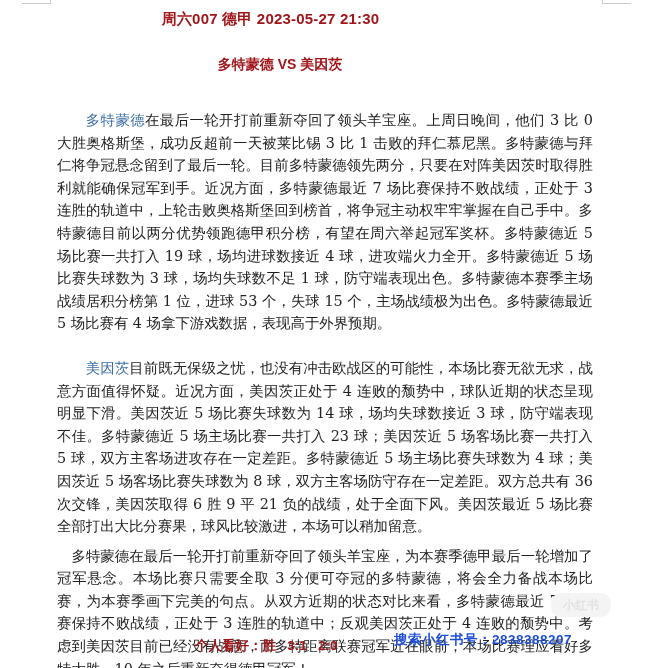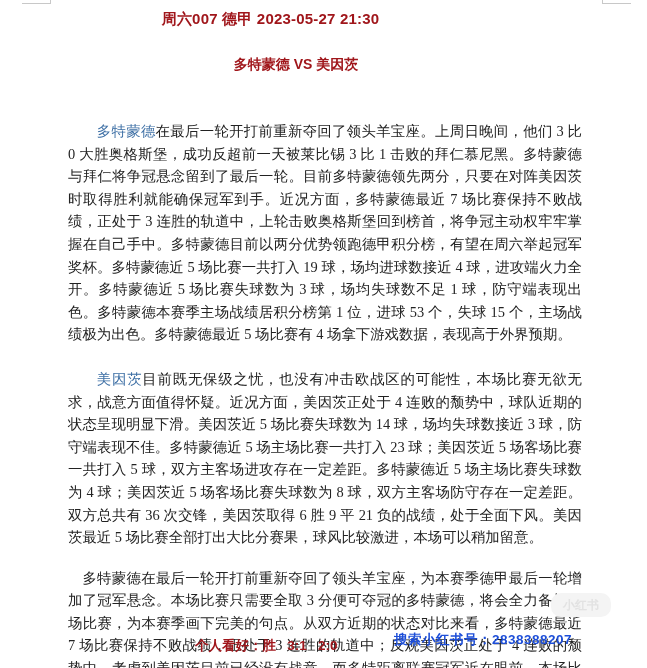--- a/index.html
+++ b/index.html
@@ -32,42 +32,41 @@
       text-align: center;
       font-family: "Liberation Sans", "DejaVu Sans", sans-serif;
       font-weight: bold;
       font-size: 15px;
       color: #a0161b;
       letter-spacing: 0.2px;
     }
     .match-title {
       position: absolute;
       top: 56px;
-      left: 16px;
+      left: 0;
       width: 560px;
       text-align: center;
       font-family: "Liberation Sans", "DejaVu Sans", sans-serif;
       font-weight: bold;
       font-size: 14px;
       color: #a0161b;
     }
     .article {
       position: absolute;
       left: 50px;
       top: 102px;
       width: 550px;
       font-size: 14.4px;
       line-height: 22.6px;
       text-align: justify;
       color: #222;
     }
     .article p {
-      margin: 18px;
+      margin: 7px;
       text-indent: 2em;
-      font-family: Liberation Serif, serif;
     }
     .article p.gap { margin-top: 22px; }
     .article p.ind-small { text-indent: 1em; }
     .team-link {
       color: #3d6fa5;
     }
     .prediction {
       position: absolute;
       top: 637px;
       left: 195px;

